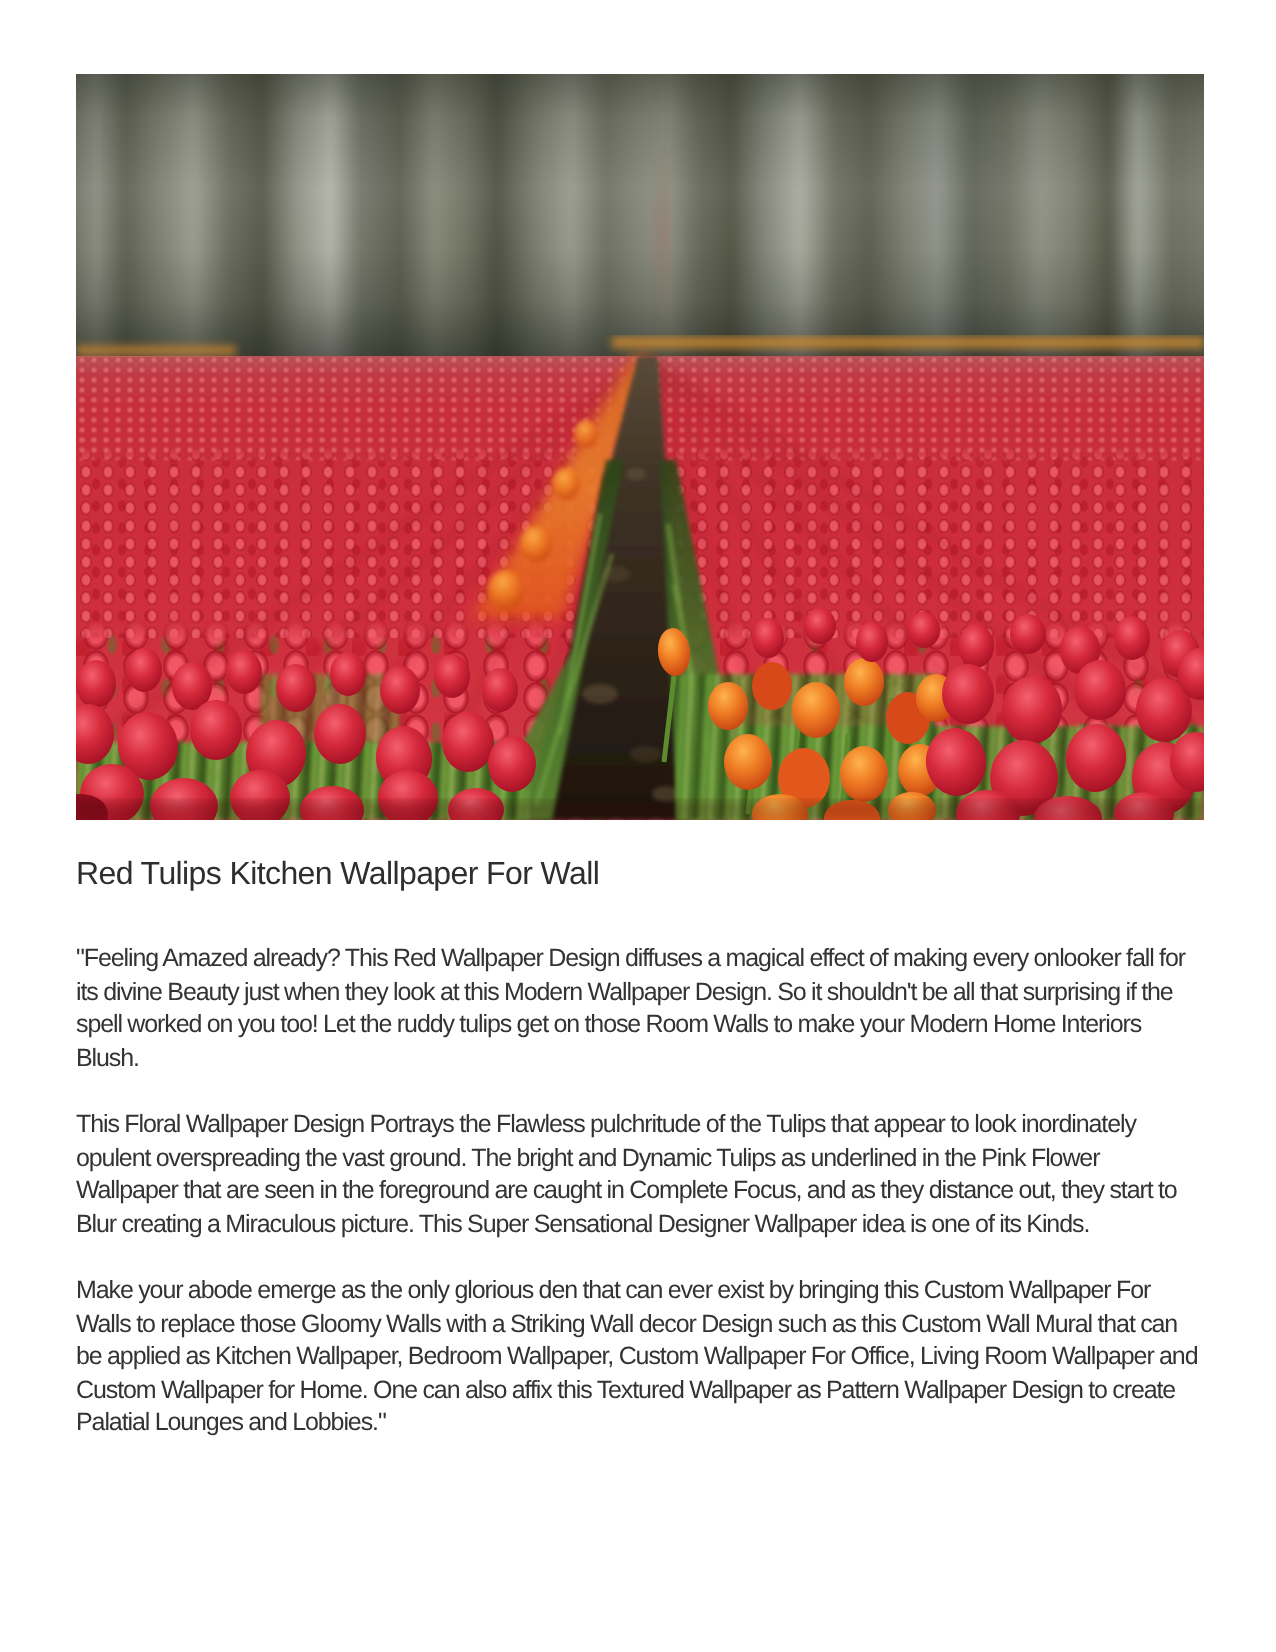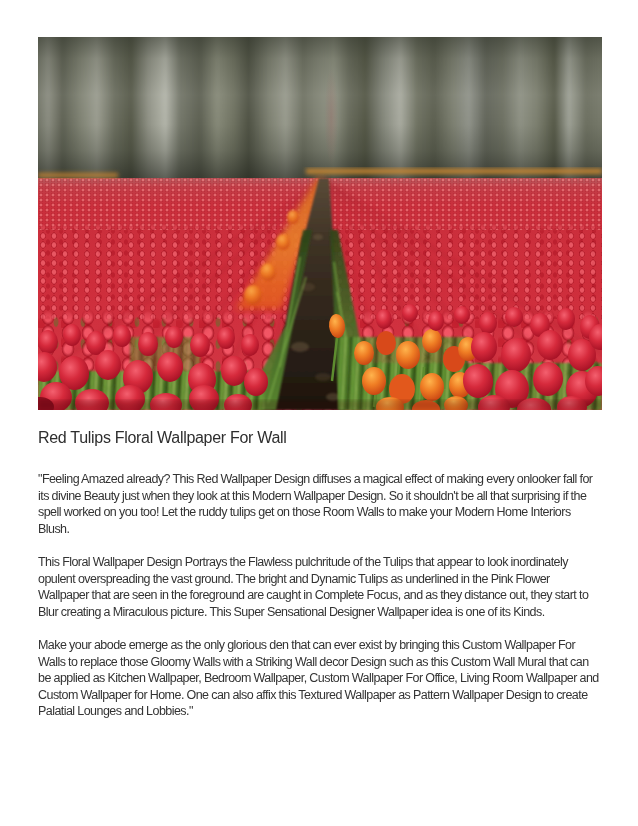--- a/index.html
+++ b/index.html
@@ -276,19 +276,19 @@
         <ellipse cx="496" cy="372" rx="17" ry="11" fill="url(#gRed)"></ellipse>
         <ellipse cx="534" cy="370" rx="15" ry="11" fill="url(#gRed)"></ellipse>
         <ellipse cx="560" cy="344" rx="13" ry="15" fill="url(#gRed)"></ellipse>
       </g>
 
       <rect x="0" y="363" width="564" height="10" fill="rgba(60,20,10,.22)" filter="url(#f2)"></rect>
     </svg>
   </figure>
 
   <main class="content">
-    <h1>Red Tulips Floral Wallpaper For Wall</h1>
+    <h1>Red Tulips Kitchen Wallpaper For Wall</h1>
     <p>"Feeling Amazed already? This Red Wallpaper Design diffuses a magical effect of making every onlooker fall for its divine Beauty just when they look at this Modern Wallpaper Design. So it shouldn't be all that surprising if the spell worked on you too! Let the ruddy tulips get on those Room Walls to make your Modern Home Interiors Blush.</p>
     <p>This Floral Wallpaper Design Portrays the Flawless pulchritude of the Tulips that appear to look inordinately opulent overspreading the vast ground. The bright and Dynamic Tulips as underlined in the Pink Flower Wallpaper that are seen in the foreground are caught in Complete Focus, and as they distance out, they start to Blur creating a Miraculous picture. This Super Sensational Designer Wallpaper idea is one of its Kinds.</p>
     <p>Make your abode emerge as the only glorious den that can ever exist by bringing this Custom Wallpaper For Walls to replace those Gloomy Walls with a Striking Wall decor Design such as this Custom Wall Mural that can be applied as Kitchen Wallpaper, Bedroom Wallpaper, Custom Wallpaper For Office, Living Room Wallpaper and Custom Wallpaper for Home. One can also affix this Textured Wallpaper as Pattern Wallpaper Design to create Palatial Lounges and Lobbies."</p>
   </main>
 
 </div>
 
 </body></html>

